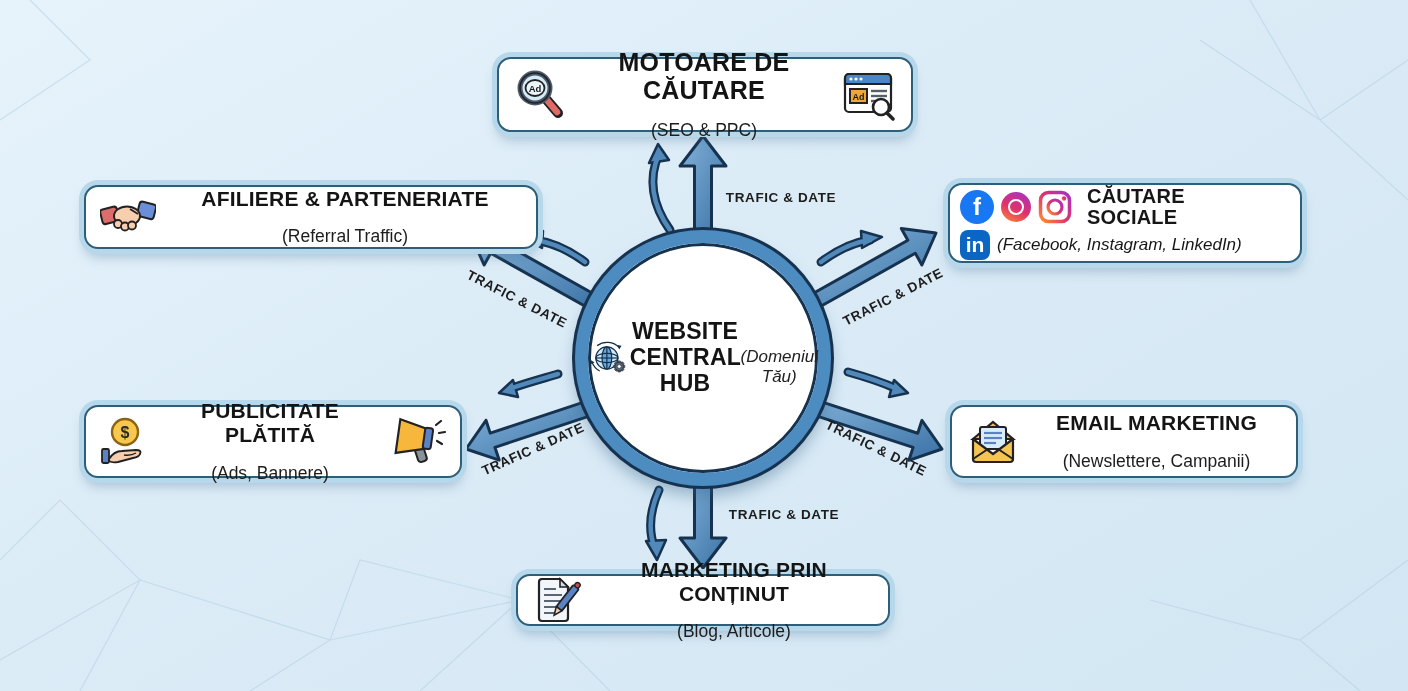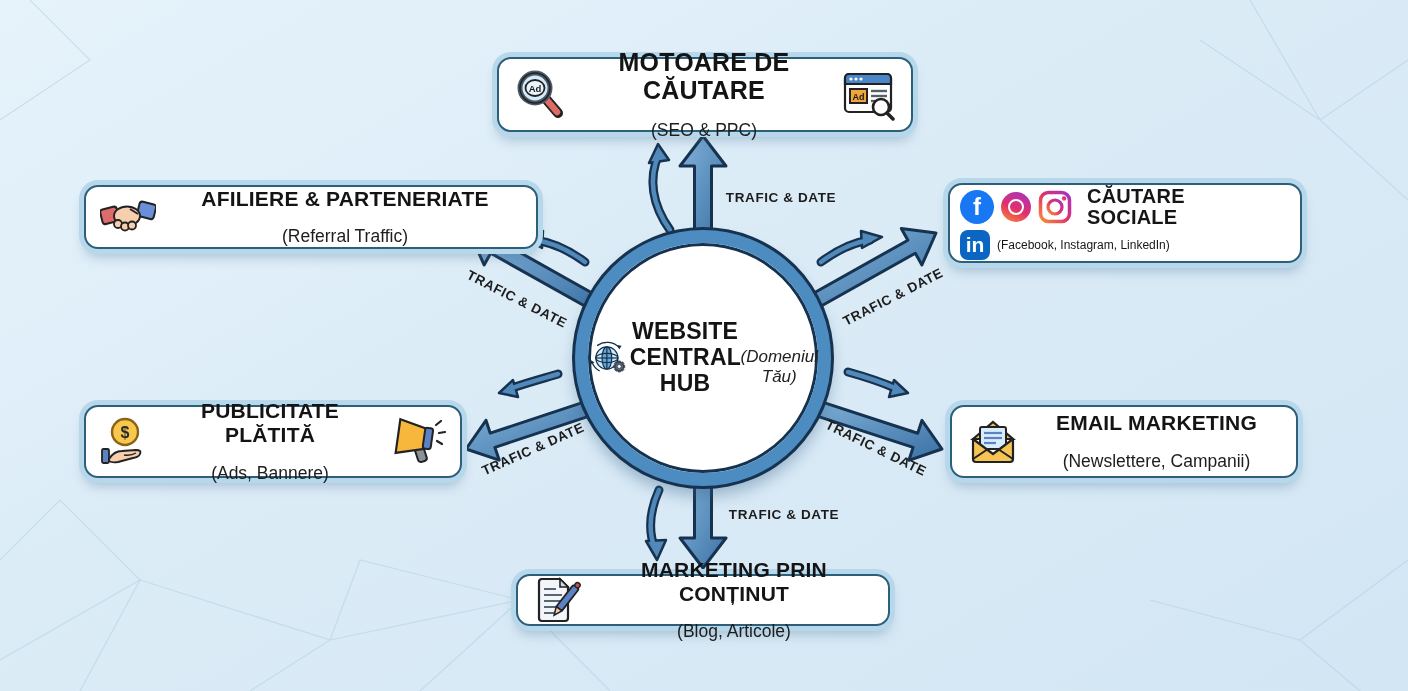--- a/index.html
+++ b/index.html
@@ -20,21 +20,21 @@
     box-sizing:border-box;
   }
   .node-text{flex:1;text-align:center;}
   .node-title{font-weight:bold;font-size:21px;line-height:1.12;letter-spacing:.2px;color:#141414;}
   .node-sub{font-size:17.5px;color:#1d1d1d;margin-top:16px;}
   .big-title{font-size:25px;}
   
   .social-col{display:flex;flex-direction:column;gap:2px;width:100%;}
   .social-row{display:flex;align-items:center;gap:7px;}
   .social-title{font-weight:bold;font-size:20px;line-height:1.05;letter-spacing:.2px;margin-left:8px;width:110px;text-align:left;}
-  .social-sub{font-size:12px;white-space:nowrap;}
+  .social-sub{font-size:17px;white-space:nowrap;font-style:italic;}
   .fb-icon{width:34px;height:34px;border-radius:50%;background:#1877f2;color:#fff;
     display:flex;align-items:center;justify-content:center;font-weight:bold;font-size:24px;line-height:1;}
   .grad-icon{width:30px;height:30px;border-radius:50%;
     background:linear-gradient(205deg,#a233c9 0%,#e1306c 55%,#fd8d32 100%);
     display:flex;align-items:center;justify-content:center;}
   .grad-icon .lens{width:12px;height:12px;border:2.5px solid #fff;border-radius:50%;}
   .li-icon{width:30px;height:30px;border-radius:8px;background:#0a66c2;color:#fff;
     display:flex;align-items:center;justify-content:center;font-weight:bold;font-size:21px;}
   
   #hub{

